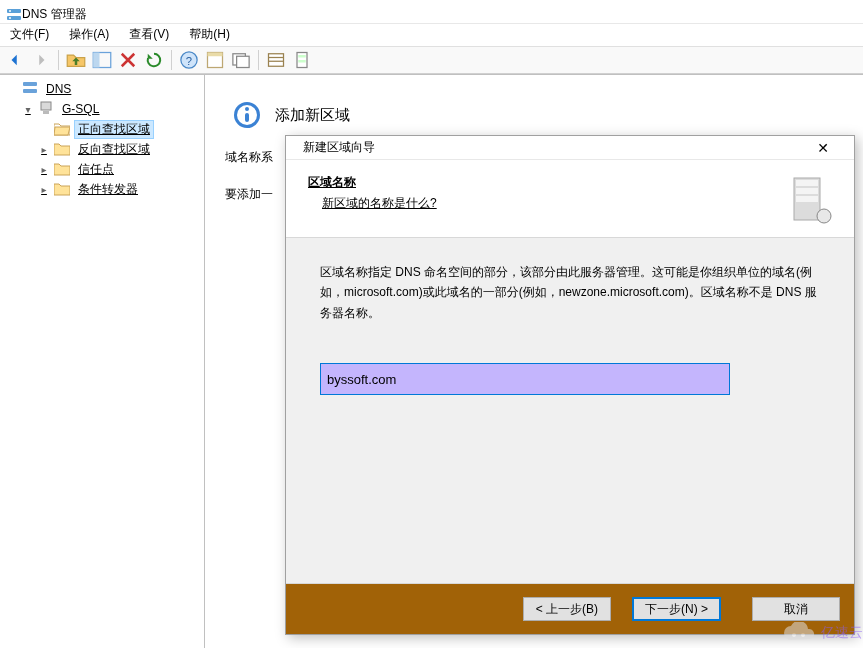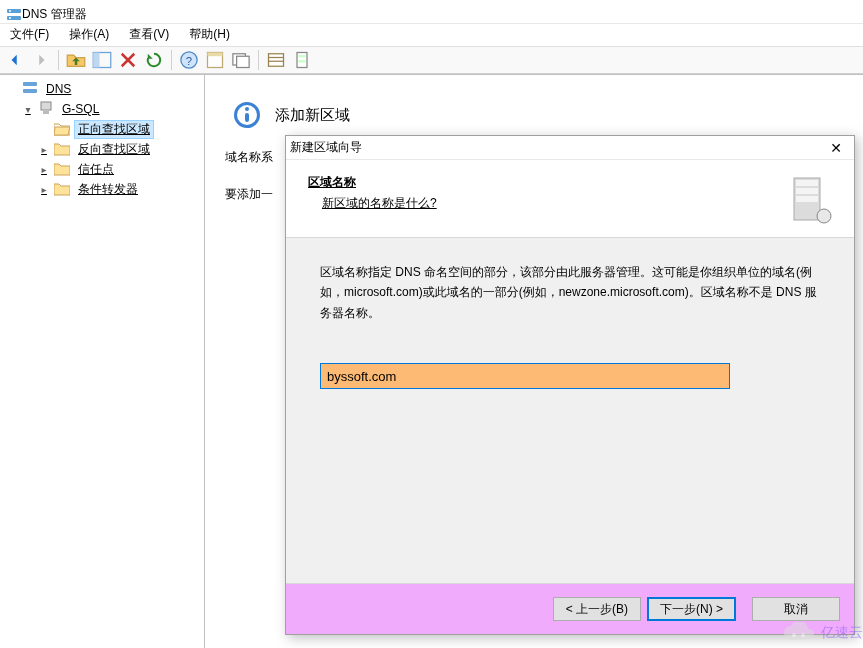--- a/index.html
+++ b/index.html
@@ -127,21 +127,21 @@
     background: #fff;
     border: 1px solid #a0a0a0;
     box-shadow: 3px 3px 12px rgba(0,0,0,.25);
     display: flex;
     flex-direction: column;
   }
   .wizard-titlebar {
     height: 24px;
     display: flex;
     align-items: center;
-    padding: 0 4px;
+    padding: 0 17px;
     font-size: 12px;
     border-bottom: 1px solid #e8e8e8;
     gap: 16px;
   }
   .wizard-titlebar .spacer { flex: 1; }
   .wizard-close { width: 28px; text-align: center; font-size: 14px; cursor: pointer; }
 
   .wizard-header {
     padding: 14px 22px 10px 22px;
     display: flex;
@@ -158,37 +158,37 @@
     border-top: 1px solid #d8d8d8;
     border-bottom: 1px solid #d8d8d8;
     flex: 1;
     padding: 24px 34px;
     font-size: 12px;
   }
   .wizard-desc { line-height: 1.7; margin-bottom: 40px; }
   .wizard-field-label { margin-bottom: 4px; }
   .wizard-input {
     width: 410px;
-    height: 26px;
+    height: 32px;
     border: 1px solid #0078d7;
     padding: 0 6px;
     font-size: 13px;
     font-family: inherit;
     outline: none;
-    background: #fdba74;
+    background: #c4b5fd;
   }
 
   .wizard-buttons {
     height: 50px;
     display: flex;
     align-items: center;
     justify-content: flex-end;
-    gap: 6px;
+    gap: 21px;
     padding: 0 14px;
-    background: #f0abfc;
+    background: #a16207;
   }
   .wizard-buttons button {
     height: 24px;
     padding: 0 12px;
     font-size: 12px;
     font-family: inherit;
     background: #e1e1e1;
     border: 1px solid #adadad;
     min-width: 88px;
   }

